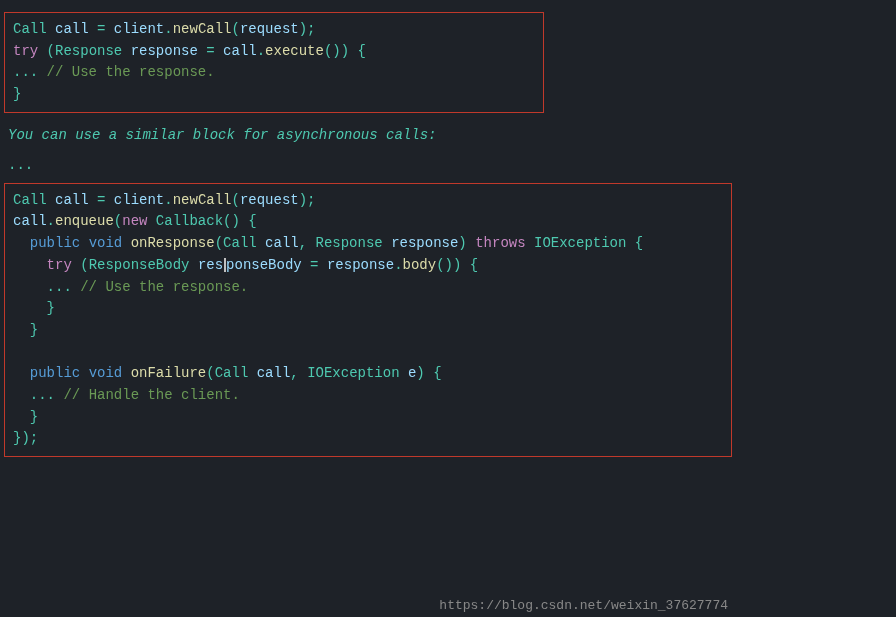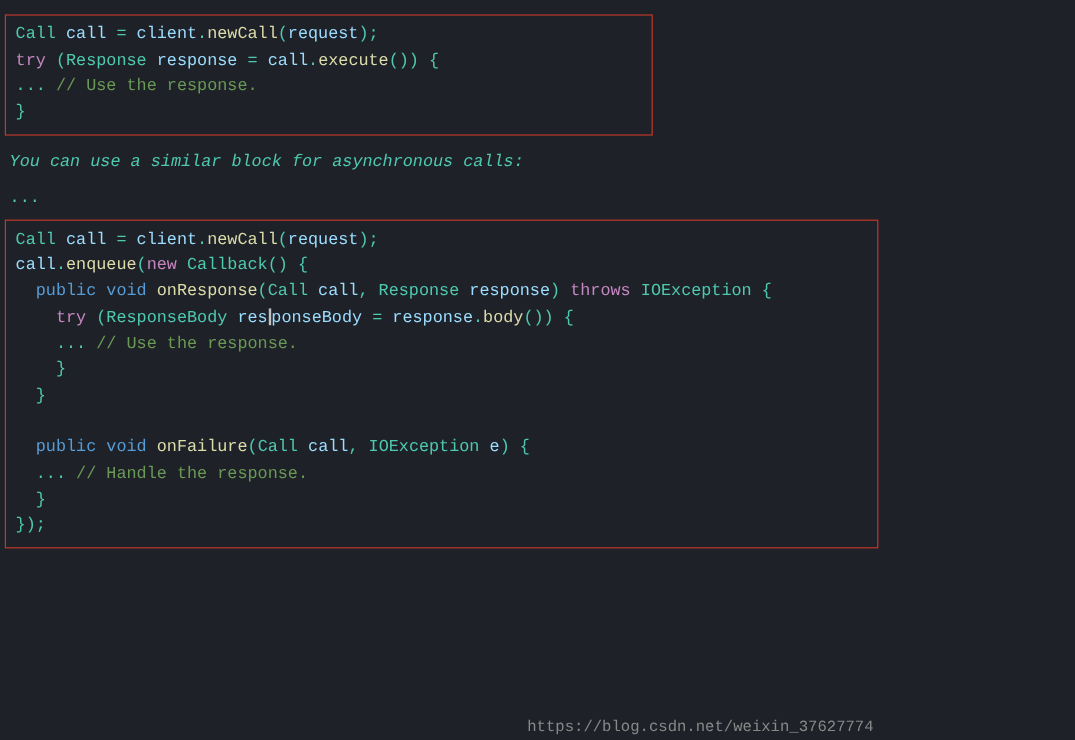--- a/index.html
+++ b/index.html
@@ -118,21 +118,21 @@
   <div class="code-block-bottom">
     <span class="code-line"><span class="type">Call</span> <span class="var">call</span> = <span class="var">client</span>.<span class="method">newCall</span>(<span class="var">request</span>);</span>
     <span class="code-line"><span class="var">call</span>.<span class="method">enqueue</span>(<span class="new-kw">new</span> <span class="type">Callback</span>() {</span>
     <span class="code-line">  <span class="public-kw">public</span> <span class="void-kw">void</span> <span class="method">onResponse</span>(<span class="type">Call</span> <span class="var">call</span>, <span class="type">Response</span> <span class="var">response</span>) <span class="throws-kw">throws</span> <span class="type">IOException</span> {</span>
     <span class="code-line">    <span class="try-kw">try</span> (<span class="type">ResponseBody</span> <span class="var">res<span class="cursor"></span>ponseBody</span> = <span class="var">response</span>.<span class="method">body</span>()) {</span>
     <span class="code-line">    ... <span class="comment">// Use the response.</span></span>
     <span class="code-line">    }</span>
     <span class="code-line">  }</span>
     <span class="code-line">&nbsp;</span>
     <span class="code-line">  <span class="public-kw">public</span> <span class="void-kw">void</span> <span class="method">onFailure</span>(<span class="type">Call</span> <span class="var">call</span>, <span class="type">IOException</span> <span class="var">e</span>) {</span>
-    <span class="code-line">  ... <span class="comment">// Handle the response.</span></span>
+    <span class="code-line">  ... <span class="comment">// Handle the client.</span></span>
     <span class="code-line">  }</span>
     <span class="code-line">});</span>
   </div>
 
   
   <div class="watermark">
     <span>https://blog.csdn.net/weixin_37627774</span>
   </div>
 
 </div>

